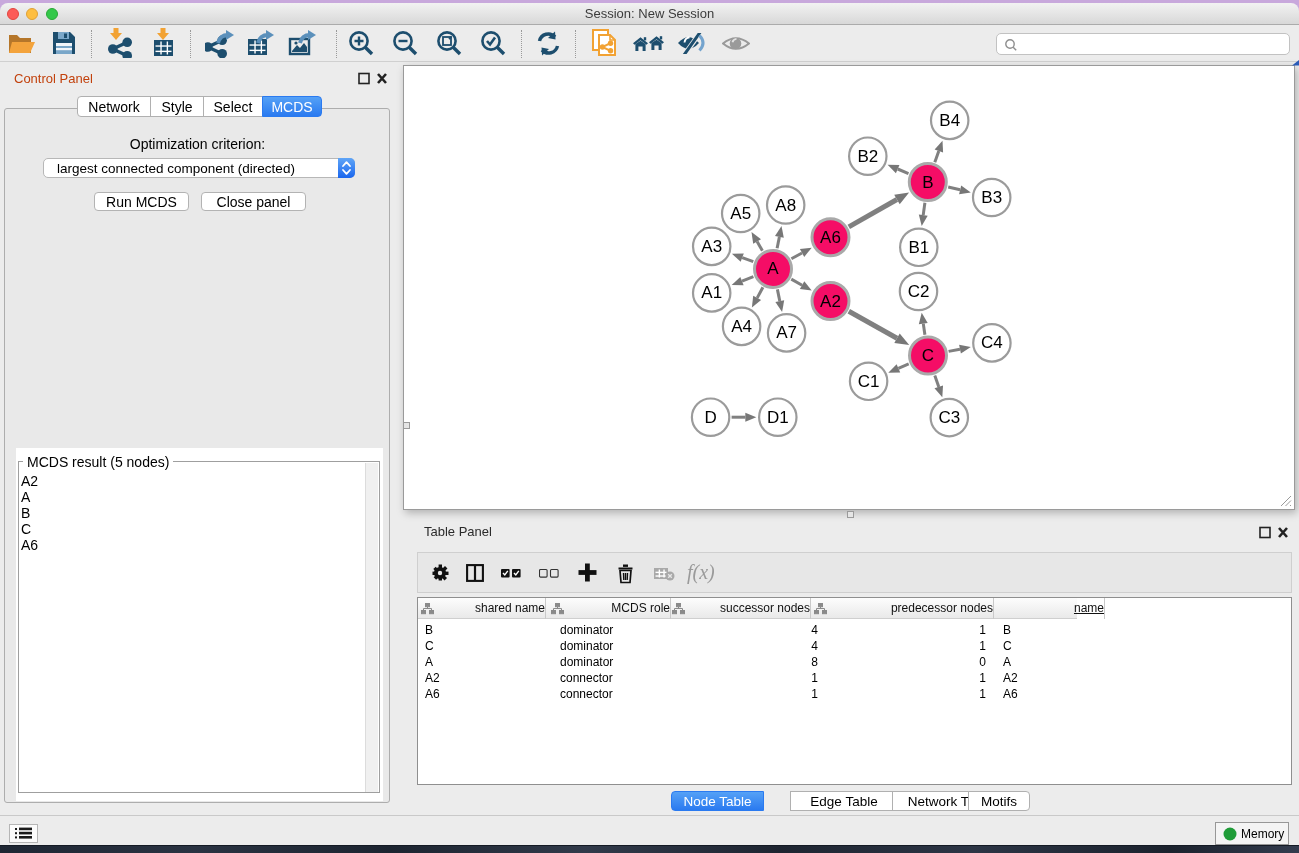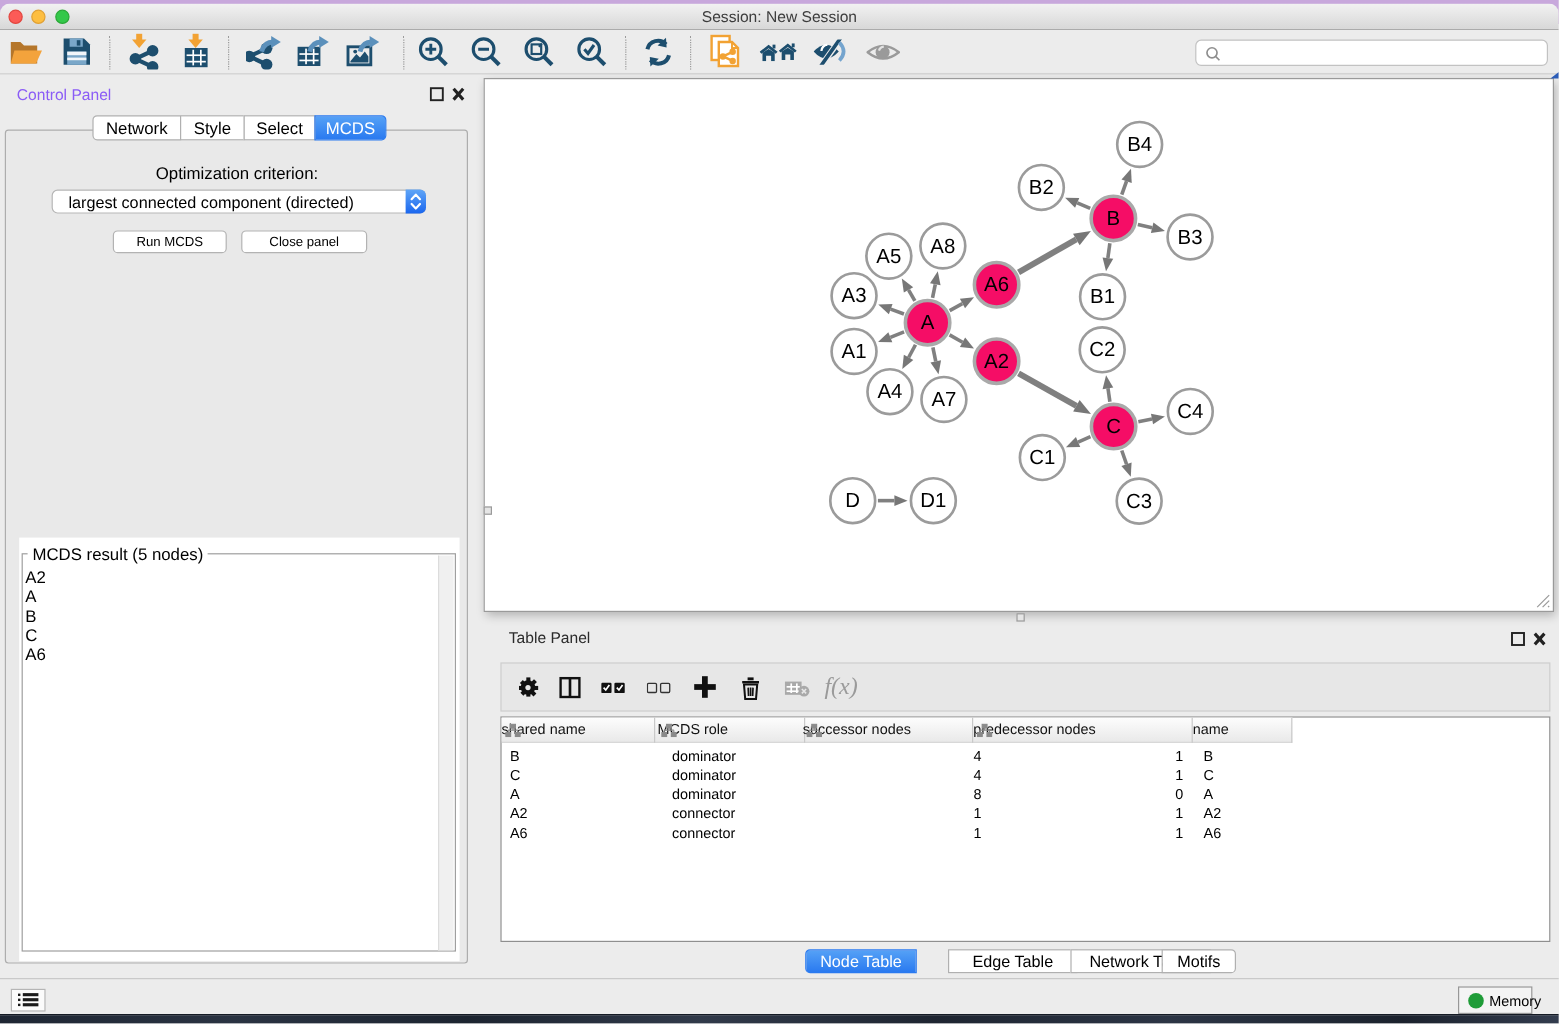--- a/index.html
+++ b/index.html
@@ -10,54 +10,54 @@
 #deskTop { left:0; top:0; width:1299px; height:20px; background:#c8a8dc; }
 #titleBar { left:0; top:3px; width:1299px; height:22px; border-radius:8px 8px 0 0;
   background:linear-gradient(#f2f2f2,#d8d8d8); border-bottom:1px solid #ababab; }
 #titleBar .title { width:100%; text-align:center; font-size:13px; color:#3c3c3c; line-height:22px; }
 .tl { position:absolute; width:12px; height:12px; border-radius:50%; top:5px; }
 #toolbar { left:0; top:26px; width:1299px; height:36px; background:#ececec; border-bottom:1px solid #d0d0d0; }
 .tsep { position:absolute; top:4px; height:28px; width:0; border-left:1px dotted #9a9a9a; }
 #searchBox { position:absolute; left:996px; top:7px; width:294px; height:22px; background:#fff;
   border:1px solid #c2c2c2; border-radius:5px; }
 
-#cpTitle { left:14px; top:71px; font-size:13px; color:#8b5cf6; }
+#cpTitle { left:14px; top:71px; font-size:13px; color:#c2410c; }
 #cpBox { left:4px; top:108px; width:386px; height:695px; background:#e9e9e9;
   border:1px solid #adadad; border-radius:3px; }
 .tabrow { position:absolute; top:96px; height:21px; font-size:14px; }
 .tab { position:absolute; top:0; height:21px; background:#fff; border:1px solid #b0b0b0;
   text-align:center; line-height:20px; color:#000; }
 .tabsel { background:linear-gradient(#55a1f6,#2a7af0); color:#fff; border-color:#2a7af0; }
 .btn { position:absolute; background:#fff; border:1px solid #b3b3b3; border-radius:4px;
-  font-size:11px; color:#000; text-align:center; }
+  font-size:14px; color:#000; text-align:center; }
 
 #netWin { left:403px; top:65px; width:892px; height:445px; background:#fff;
   border:1px solid #9a9a9a; box-shadow:2px 3px 8px rgba(0,0,0,0.25); }
 #netTitle { left:0; top:0; width:100%; height:23px; background:linear-gradient(#f0f0f0,#d2d2d2);
   border-bottom:1px solid #a8a8a8; }
 #netTitle .title { width:100%; text-align:center; font-size:13px; color:#3c3c3c; line-height:22px; }
 
 #tpTitle { left:424px; top:524px; font-size:13px; color:#2b2b2b; }
 #tpToolbar { left:417px; top:552px; width:875px; height:41px; background:#e7e7e7;
   border:1px solid #cfcfcf; }
 #tblBox { left:417px; top:597px; width:875px; height:188px; background:#fff; border:1px solid #8f8f8f; }
 #tblHead { position:absolute; left:0; top:0; width:659px; height:21px;
   background:linear-gradient(#fdfdfd,#e9e9e9); border-bottom:1px solid #cfcfcf; font-size:12px; }
 .hcell { position:absolute; top:0; height:21px; border-right:1px solid #c9c9c9;
-  text-align:left; line-height:21px; color:#111; }
+  text-align:right; line-height:21px; color:#111; }
 .trow { position:absolute; left:0; width:875px; height:16px; font-size:12px; color:#000; }
 .trow div { position:absolute; top:1px; }
 
 .btab { position:absolute; top:791px; height:20px; background:#fff; border:1px solid #b0b0b0;
   font-size:13.5px; text-align:center; line-height:19px; }
 
 #statusSep { left:0; top:815px; width:1299px; height:1px; background:#c9c9c9; }
 #deskBottom { left:0; top:845px; width:1299px; height:8px;
   background:linear-gradient(90deg,#1e2633 0%,#2a3342 15%,#1c2430 30%,#313a4a 45%,#1e2531 60%,#2c3545 75%,#1b222d 90%,#333c4e 100%); border-top:1px solid #141a24; }
-#memBtn { left:1215px; top:822px; width:62px; height:23px; background:#f4f4f4;
+#memBtn { left:1215px; top:822px; width:74px; height:23px; background:#f4f4f4;
   border:1px solid #979797; font-size:12px; color:#000; }
 #listBtn { left:9px; top:824px; width:29px; height:19px; background:#fbfbfb; border:1px solid #b5b5b5; }
 svg { display:block; }
 </style>
 </head>
 <body>
 <div id="deskTop" class="abs"></div>
 <div id="titleBar" class="abs">
   <div class="title">Session: New Session</div>
   <div class="tl" style="left:7px;background:#fc5b57;border:0.5px solid #e2463f;"></div>
@@ -407,21 +407,21 @@
           <g stroke="#8a8a8a" fill="#8a8a8a">
             <rect x="4.5" y="0.5" width="4" height="3.2"></rect>
             <line x1="6.5" y1="3.5" x2="6.5" y2="5.5" stroke-width="1"></line>
             <line x1="2.5" y1="5.5" x2="10.5" y2="5.5" stroke-width="1"></line>
             <line x1="2.5" y1="5.5" x2="2.5" y2="7.5" stroke-width="1"></line>
             <line x1="10.5" y1="5.5" x2="10.5" y2="7.5" stroke-width="1"></line>
             <rect x="0.5" y="7.5" width="4" height="3.2"></rect>
             <rect x="8.5" y="7.5" width="4" height="3.2"></rect>
           </g>
         </svg>predecessor nodes</div>
-      <div class="hcell" style="left:576px;width:83px;">name</div>
+      <div class="hcell" style="left:604px;width:83px;text-decoration:underline;">name</div>
   </div>
   <div class="trow" style="top:24px;">
       <div style="left:7px;">B</div>
       <div style="left:142px;">dominator</div>
       <div style="left:340px;width:60px;text-align:right;">4</div>
       <div style="left:508px;width:60px;text-align:right;">1</div>
       <div style="left:585px;">B</div>
     </div>
     <div class="trow" style="top:40px;">
       <div style="left:7px;">C</div>

